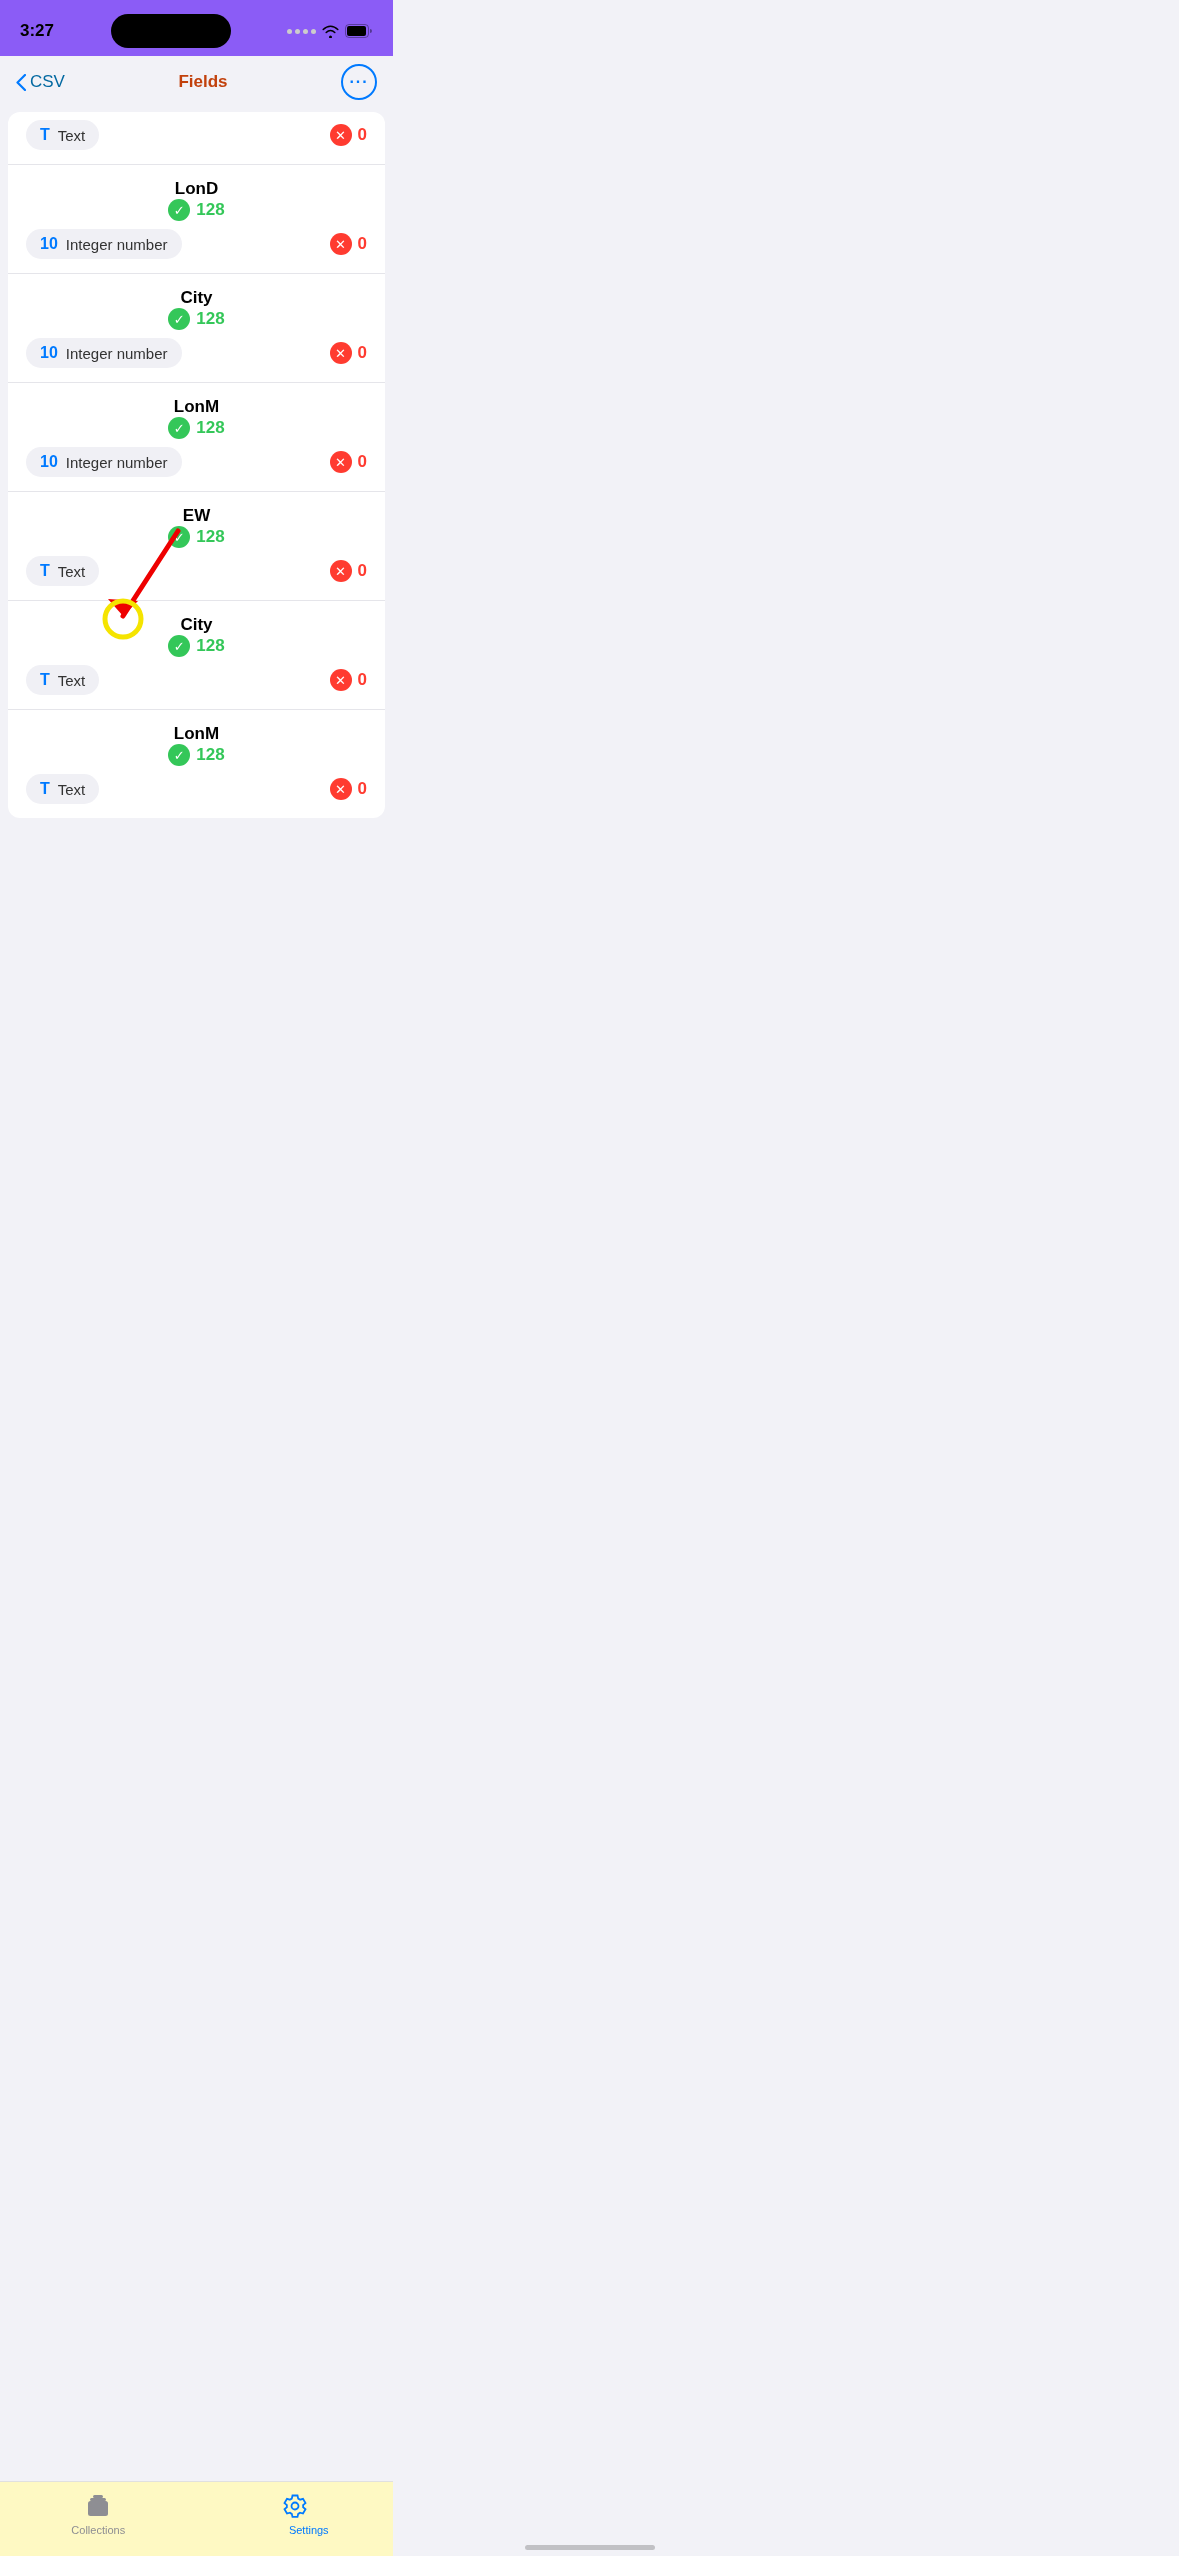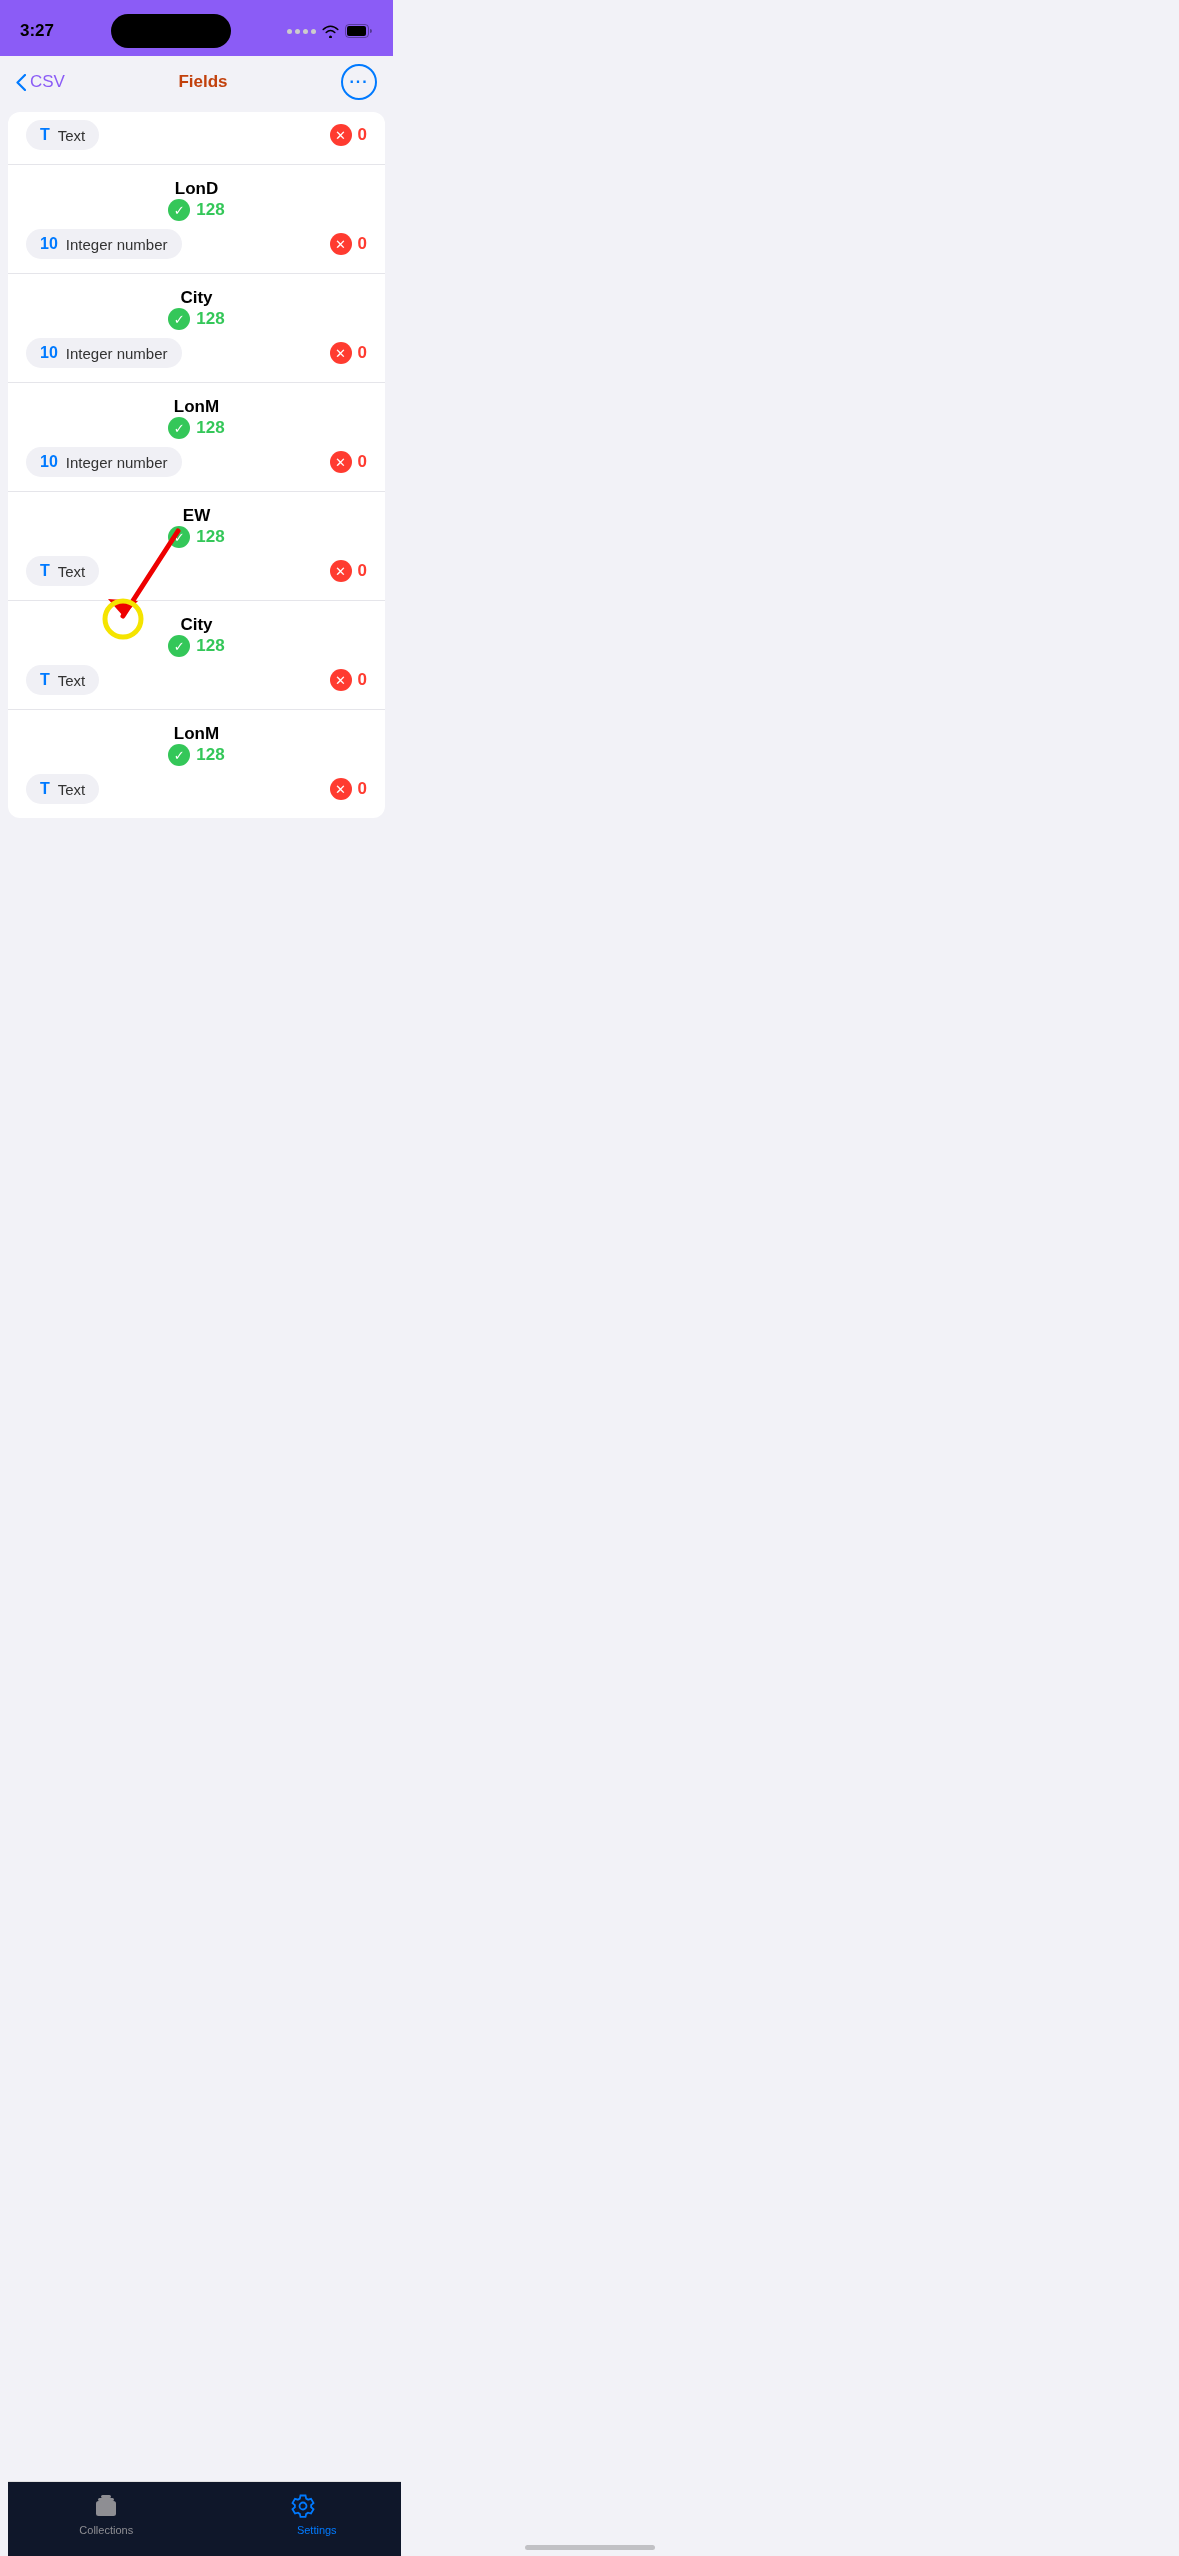--- a/index.html
+++ b/index.html
@@ -53,21 +53,21 @@
       display: flex;
       align-items: center;
       justify-content: space-between;
       padding: 8px 16px 12px 16px;
       background: #f2f2f7;
     }
     .nav-back {
       display: flex;
       align-items: center;
       gap: 4px;
-      color: #8b5cf6;
+      color: #0369a1;
       font-size: 17px;
       cursor: pointer;
     }
     .nav-title {
       font-size: 17px;
       font-weight: 700;
       color: #c2410c;
     }
     .nav-more {
       width: 36px;
@@ -181,23 +181,23 @@
     
     .field-row-partial {
       padding: 8px 18px 14px 18px;
       border-bottom: 1px solid #e5e5ea;
     }
 
     
     .tab-bar {
       position: fixed;
       bottom: 0;
-      left: 8px;
+      left: 0;
       width: 393px;
-      background: #0f172a;
+      background: #fef9c3;
       border-top: 1px solid #e0e0e0;
       display: flex;
       align-items: flex-start;
       justify-content: space-around;
       padding: 10px 0 20px 0;
     }
     .tab-item {
       display: flex;
       flex-direction: column;
       align-items: center;

